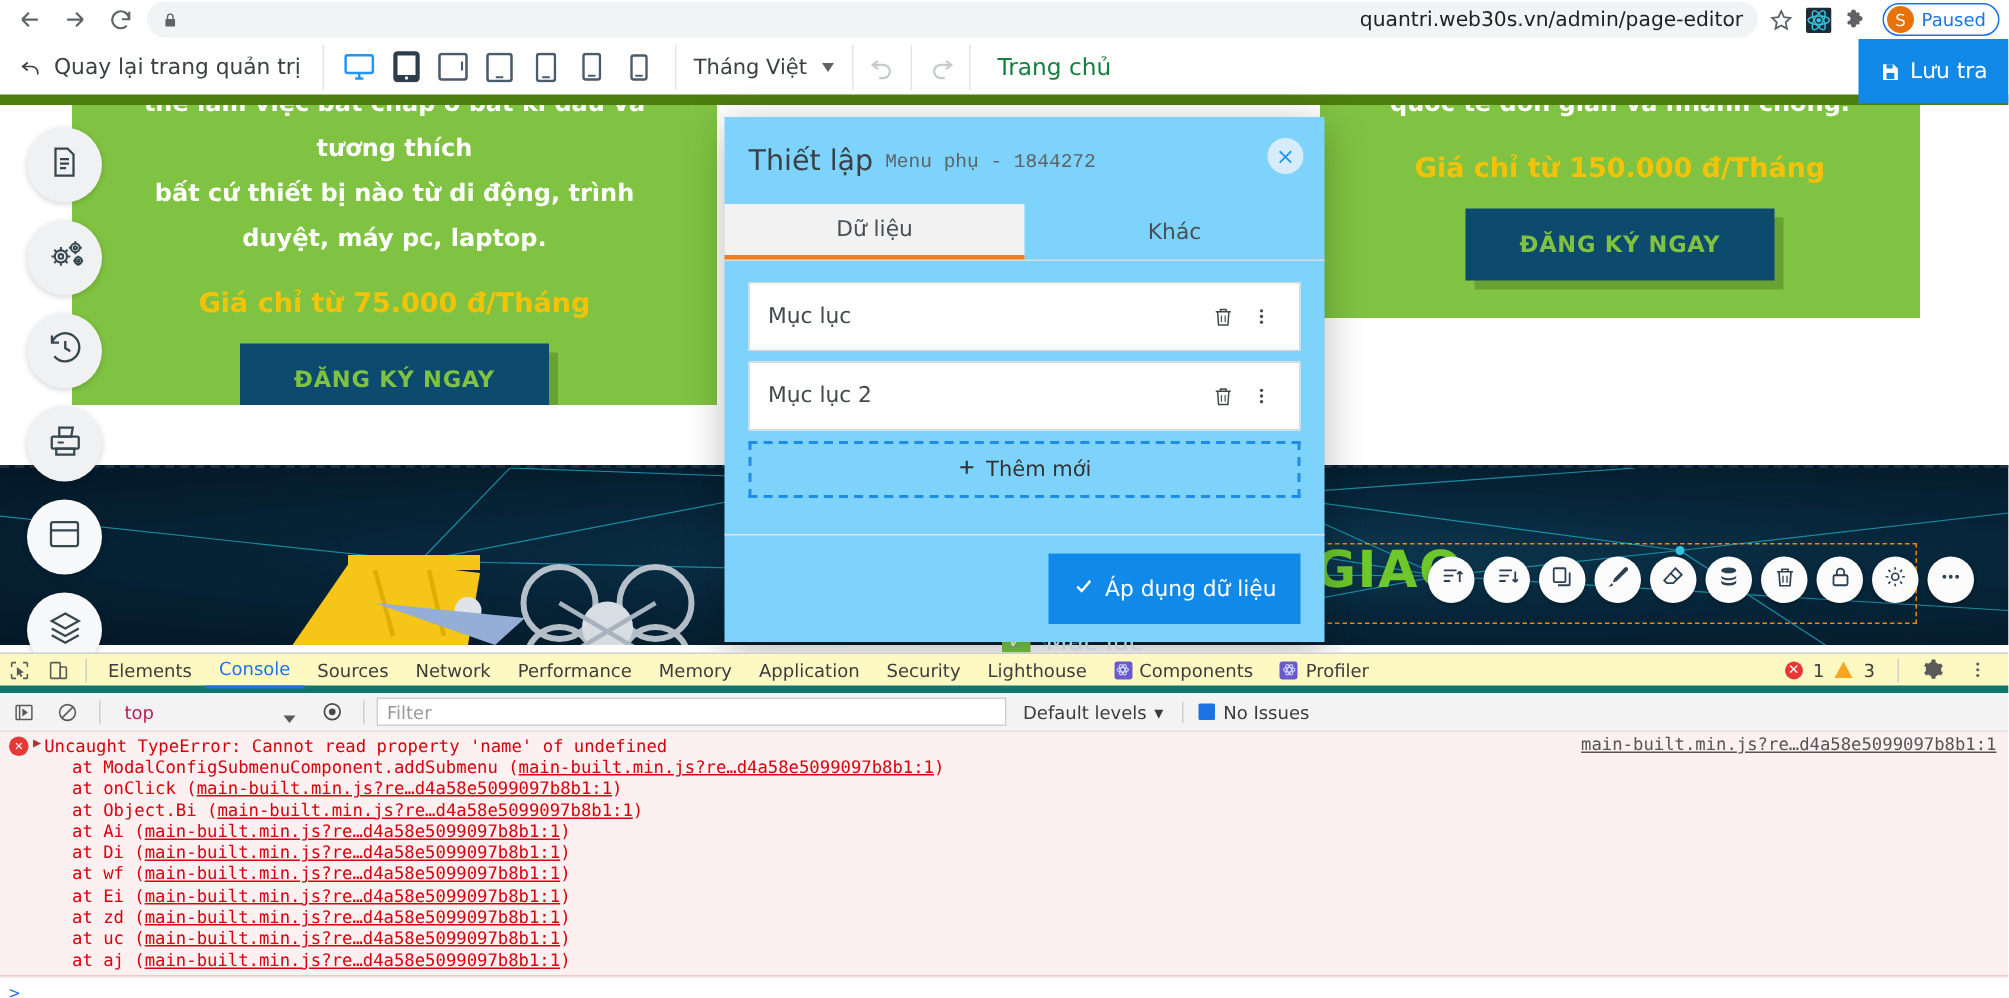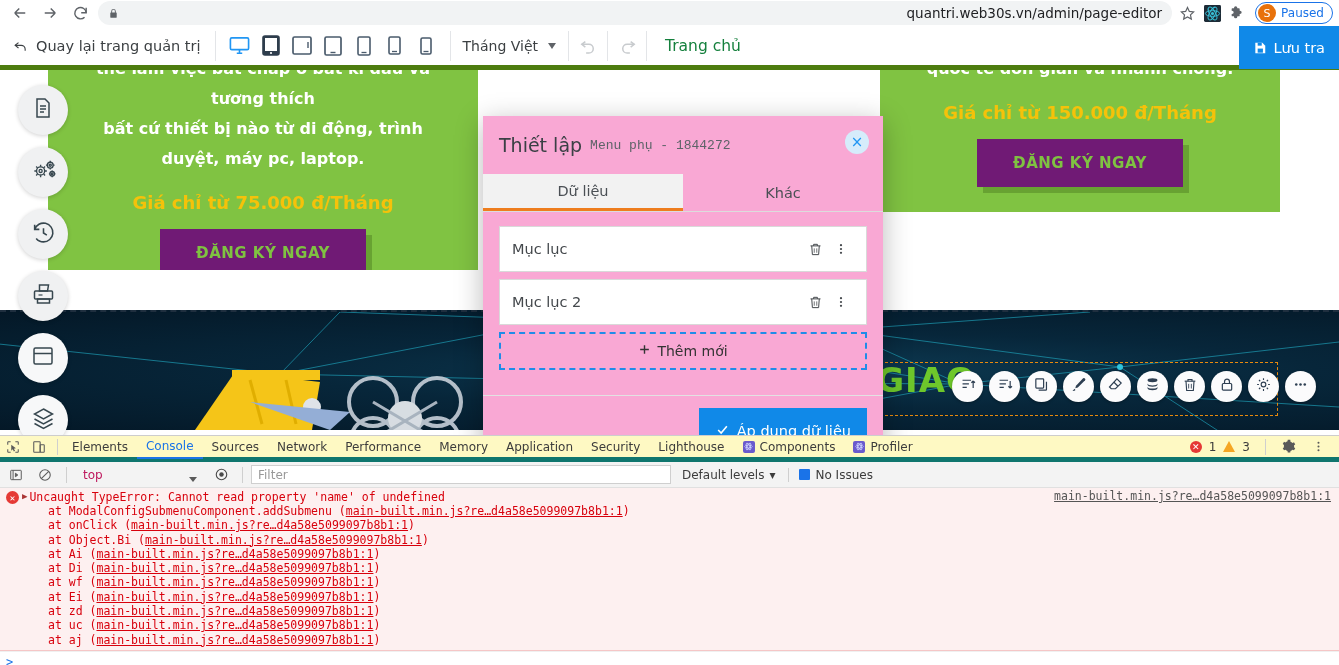--- a/index.html
+++ b/index.html
@@ -38,21 +38,21 @@
   .profile-avatar {
     width: 18px; height: 18px; border-radius: 50%; background: #e8710a;
     color: #fff; font-size: 11px; display: flex; align-items: center; justify-content: center;
     font-family: "DejaVu Sans", sans-serif;
   }
   .profile-label { font-size: 12px; color: #1a73e8; font-family: "DejaVu Sans", sans-serif; }
 
   
   .editor-toolbar {
     position: absolute; left: 0; top: 26px; width: 1339px; height: 44px;
-    background: #fff; border-bottom: 5px solid #4d7c0f;
+    background: #fff; border-bottom: 7px solid #4d7c0f;
     display: flex; align-items: center;
   }
   .back-admin {
     display: flex; align-items: center; gap: 7px; padding: 0 14px 0 12px;
     font-size: 14.5px; color: #3c4043; height: 44px;
     font-family: "DejaVu Sans", sans-serif;
   }
   .tb-sep { width: 1px; height: 30px; background: #e3e5e8; }
   .device-row { display: flex; align-items: center; gap: 3px; padding: 0 10px; }
   .device-btn {
@@ -84,21 +84,21 @@
   .green-panel {
     position: absolute; background: #80c342; text-align: center; color: #fff;
     font-family: "DejaVu Sans", sans-serif;
   }
   .gp-left { left: 48px; top: 0; width: 430px; height: 200px; }
   .gp-right { left: 880px; top: 0; width: 400px; height: 142px; }
   .gp-body { font-size: 16px; line-height: 30px; padding: 0 26px; font-weight: 600; }
   .gp-body.clip { margin-top: -16px; }
   .gp-price { color: #f5c20a; font-size: 18px; font-weight: bold; margin-top: 18px; }
   .gp-cta {
-    display: inline-block; margin-top: 16px; background: #701a75; color: #7fc241;
+    display: inline-block; margin-top: 16px; background: #0c4a6e; color: #7fc241;
     padding: 15px 36px; font-size: 15px; letter-spacing: .5px; font-weight: 600;
     box-shadow: 6px 6px 0 rgba(60,100,20,.35);
   }
   .mid-band { position: absolute; left: 0; top: 200px; width: 1339px; height: 110px; background: #fff; }
 
   
   .hero {
     position: absolute; left: 0; top: 310px; width: 1339px; height: 120px;
     background: radial-gradient(ellipse at 60% 50%, #0d3a52 0%, #07263a 45%, #041827 100%);
     overflow: hidden; border-top: 2px dashed #1f2f3f;
@@ -137,22 +137,22 @@
   }
   .etb {
     width: 31px; height: 31px; border-radius: 50%; background: #fbfbfc;
     display: flex; align-items: center; justify-content: center; color: #2e3f52;
     box-shadow: 0 1px 3px rgba(0,0,0,.3);
   }
 
   
   .modal {
     position: absolute; left: 483px; top: 78px; width: 400px; height: 350px;
-    background: #f9a8d4; box-shadow: 0 6px 26px rgba(0,0,0,.28); z-index: 50;
-    display: flex; flex-direction: column; margin-top: 38px;
+    background: #7dd3fc; box-shadow: 0 6px 26px rgba(0,0,0,.28); z-index: 50;
+    display: flex; flex-direction: column;
   }
   .modal-head {
     height: 58px; display: flex; align-items: center; padding: 0 16px;
     position: relative;
   }
   .modal-title { font-size: 19px; color: #3b4045; font-family: "DejaVu Sans", sans-serif; }
   .modal-sub { font-size: 13px; color: #5d6368; margin-left: 8px; font-family: Liberation Mono, monospace; }
   .modal-close {
     position: absolute; right: 14px; top: 14px; width: 24px; height: 24px; border-radius: 50%;
     background: #d6ecfb; color: #2196f3; display: flex; align-items: center; justify-content: center;

